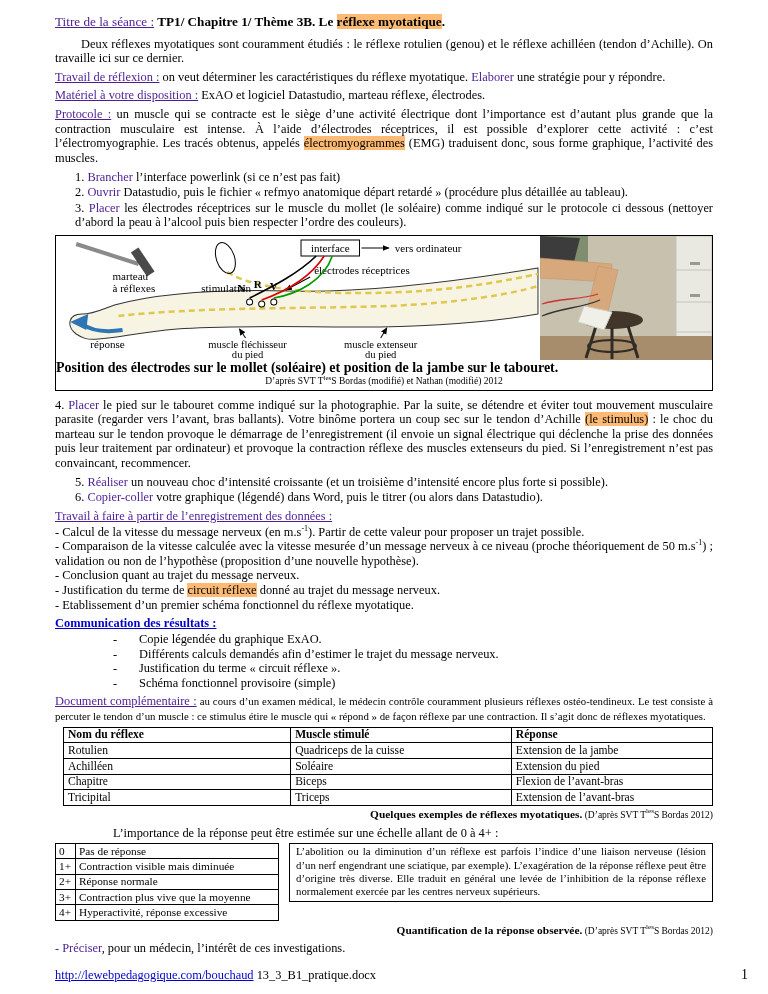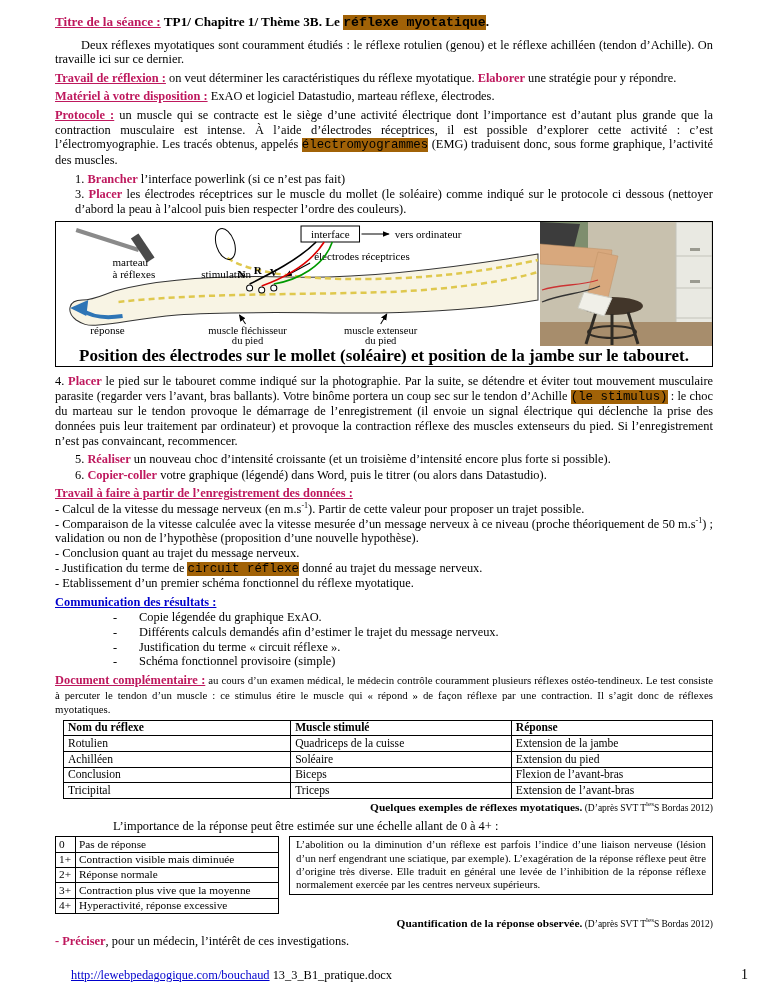--- a/index.html
+++ b/index.html
@@ -6,32 +6,32 @@
   html, body { background: #ffffff; }
   .page {
     width: 768px; height: 994px; position: relative; overflow: hidden;
     background: #fff; color: #000;
     font-family: "Liberation Serif", serif;
     font-size: 12.4px; line-height: 1.18;
     padding: 14px 55px 0 55px;
   }
   p { margin: 0 0 4px 0; text-align: justify; }
   .title { font-size: 13.2px; font-weight: bold; margin-bottom: 7px; }
-  .rh { color: #be185d; font-weight: bold; }
+  .rh { color: #4c1d95; font-weight: normal; }
   .bh { color: #0000cc; font-weight: bold; }
   .u { text-decoration: underline; }
-  .hl { background: #a16207; font-family: Liberation Mono, monospace; }
+  .hl { background: #fdba74; }
   .indent { text-indent: 26px; }
   .step { margin-bottom: 1px; margin-left: 20px; }
   sup { font-size: 8px; vertical-align: super; line-height: 0; }
   .figure { border: 1px solid #000; margin: 5px 0 7px 0; }
   .fig-row { display: flex; height: 124px; }
   .fig-diagram { flex: 1; height: 124px; display: block; }
   .fig-photo { width: 172px; height: 124px; display: block; }
-  .fig-cap { text-align: center; font-weight: bold; font-size: 17px; line-height: 1.15; }
+  .fig-cap { font-weight: bold; font-size: 14px; line-height: 1.15; }
   .fig-credit { text-align: center; font-size: 9.5px; line-height: 1.2; padding-bottom: 2px; }
   .bullet { margin-bottom: 0; }
   .comm-item { padding-left: 58px; margin-bottom: 0; text-align: left; }
   .comm-dash { display: inline-block; width: 26px; }
   .smalltext { font-size: 10.8px; }
   table { border-collapse: collapse; }
   .rtable { width: calc(100% - 8px); margin-left: 8px; table-layout: fixed; font-size: 11.6px; margin-bottom: 2px; padding-left: 48px; }
   .rtable th, .rtable td { border: 1px solid #000; padding: 0.5px 4px; text-align: left; }
   .rtable th { font-weight: bold; }
   .caption { text-align: right; font-size: 11.4px; margin-bottom: 4px; }
@@ -39,40 +39,41 @@
   .cs { font-size: 9.5px; }
   .cs-sup { font-size: 7px; vertical-align: super; }
   .scale-intro { padding-left: 58px; text-align: left; margin-bottom: 3px; }
   .scale-row { display: flex; align-items: flex-start; margin-bottom: 3px; }
   .stable { width: 224px; flex: none; font-size: 11.3px; }
   .stable td { border: 1px solid #000; padding: 0.5px 3px; }
   .stable td.num { width: 20px; }
   .note-box { flex: 1; margin-left: 10px; border: 1px solid #000; font-size: 10.8px; line-height: 1.24; padding: 1px 6px 2px 6px; text-align: justify; }
   .preciser { margin-top: 4px; }
   .footer { position: absolute; left: 55px; right: 20px; bottom: 10px; display: flex; justify-content: space-between; align-items: baseline; font-size: 12.4px; }
-  a.flink { color: #0000cc; text-decoration: underline; margin-left: 16px; }
+  a.flink { color: #0000cc; text-decoration: underline; }
   .pagenum { font-size: 14px; }
   svg text { font-family: "Liberation Serif", serif; fill: #000; }
 </style>
 </head>
 <body>
 
 <div class="page">
 
   <p class="title"><span class="rh u">Titre de la séance :</span><span> TP1/ Chapitre 1/ Thème 3B. Le </span><span class="hl">réflexe myotatique</span><span>.</span></p>
 
   <p class="indent">Deux réflexes myotatiques sont couramment étudiés : le réflexe rotulien (genou) et le réflexe achilléen (tendon d’Achille). On travaille ici sur ce dernier.</p>
 
   <p><span class="rh u">Travail de réflexion :</span><span> on veut déterminer les caractéristiques du réflexe myotatique. </span><span class="rh">Elaborer</span><span> une stratégie pour y répondre.</span></p>
 
   <p><span class="rh u">Matériel à votre disposition :</span><span> ExAO et logiciel Datastudio, marteau réflexe, électrodes.</span></p>
 
   <p><span class="rh u">Protocole :</span><span> un muscle qui se contracte est le siège d’une activité électrique dont l’importance est d’autant plus grande que la contraction musculaire est intense. À l’aide d’électrodes réceptrices, il est possible d’explorer cette activité : c’est l’électromyographie. Les tracés obtenus, appelés </span><span class="hl">électromyogrammes</span><span> (EMG) traduisent donc, sous forme graphique, l’activité des muscles.</span></p>
 
   <p class="step"><span>1. </span><span class="rh">Brancher</span><span> l’interface powerlink (si ce n’est pas fait)</span></p>
+  <p class="step"><span>2. </span><span class="rh">Ouvrir</span><span> Datastudio, puis le fichier « refmyo anatomique départ retardé » (procédure plus détaillée au tableau).</span></p>
   <p class="step"><span>3. </span><span class="rh">Placer</span><span> les électrodes réceptrices sur le muscle du mollet (le soléaire) comme indiqué sur le protocole ci dessous (nettoyer d’abord la peau à l’alcool puis bien respecter l’ordre des couleurs).</span></p>
 
   <div class="figure">
     <div class="fig-row">
       <svg class="fig-diagram" viewBox="0 0 480 124" preserveAspectRatio="none">
         <defs>
           <marker id="ah" markerWidth="8" markerHeight="8" refX="6" refY="3" orient="auto">
               <path d="M0,0 L7,3 L0,6 Z" fill="#000"></path>
             </marker>
         </defs>
@@ -127,20 +128,21 @@
         <line x1="56" y1="90" x2="46" y2="122" stroke="#2f2b25" stroke-width="3"></line>
         <line x1="88" y1="90" x2="98" y2="122" stroke="#2f2b25" stroke-width="3"></line>
         <line x1="72" y1="92" x2="72" y2="123" stroke="#2f2b25" stroke-width="3"></line>
         <ellipse cx="72" cy="110" rx="24" ry="6" fill="none" stroke="#2f2b25" stroke-width="2"></ellipse>
         <polygon points="44,70 72,76 64,94 38,86" fill="#f0efe8" stroke="#cfcfc6"></polygon>
         <path d="M58,58 C40,64 20,62 2,68" fill="none" stroke="#cc3333" stroke-width="1.3"></path>
         <path d="M60,64 C42,72 20,72 2,80" fill="none" stroke="#333333" stroke-width="1.3"></path>
       </svg>
     </div>
     <div class="fig-cap">Position des électrodes sur le mollet (soléaire) et position de la jambe sur le tabouret.</div>
+    <div class="fig-credit"><span>D’après SVT T</span><sup class="cs-sup">les</sup><span>S Bordas (modifié) et Nathan (modifié) 2012</span></div>
   </div>
 
   <p><span>4. </span><span class="rh">Placer</span><span> le pied sur le tabouret comme indiqué sur la photographie. Par la suite, se détendre et éviter tout mouvement musculaire parasite (regarder vers l’avant, bras ballants). Votre binôme portera un coup sec sur le tendon d’Achille </span><span class="hl">(le stimulus)</span><span> : le choc du marteau sur le tendon provoque le démarrage de l’enregistrement (il envoie un signal électrique qui déclenche la prise des données puis leur traitement par ordinateur) et provoque la contraction réflexe des muscles extenseurs du pied. Si l’enregistrement n’est pas convaincant, recommencer.</span></p>
   <p class="step"><span>5. </span><span class="rh">Réaliser</span><span> un nouveau choc d’intensité croissante (et un troisième d’intensité encore plus forte si possible).</span></p>
   <p class="step"><span>6. </span><span class="rh">Copier-coller</span><span> votre graphique (légendé) dans Word, puis le titrer (ou alors dans Datastudio).</span></p>
 
   <p style="margin-top:4px;margin-bottom:1px;"><span class="rh u">Travail à faire à partir de l’enregistrement des données :</span></p>
   <p class="bullet"><span>- Calcul de la vitesse du message nerveux (en m.s</span><sup>-1</sup><span>). Partir de cette valeur pour proposer un trajet possible.</span></p>
   <p class="bullet"><span>- Comparaison de la vitesse calculée avec la vitesse mesurée d’un message nerveux à ce niveau (proche théoriquement de 50 m.s</span><sup>-1</sup><span>) ; validation ou non de l’hypothèse (proposition d’une nouvelle hypothèse).</span></p>
   <p class="bullet">- Conclusion quant au trajet du message nerveux.</p>
@@ -173,21 +175,21 @@
         <td>Rotulien</td>
         <td>Quadriceps de la cuisse</td>
         <td>Extension de la jambe</td>
       </tr>
       <tr>
         <td>Achilléen</td>
         <td>Soléaire</td>
         <td>Extension du pied</td>
       </tr>
       <tr>
-        <td>Conclusion</td>
+        <td>Chapitre</td>
         <td>Biceps</td>
         <td>Flexion de l’avant-bras</td>
       </tr>
       <tr>
         <td>Tricipital</td>
         <td>Triceps</td>
         <td>Extension de l’avant-bras</td>
       </tr>
     </tbody>
   </table>

